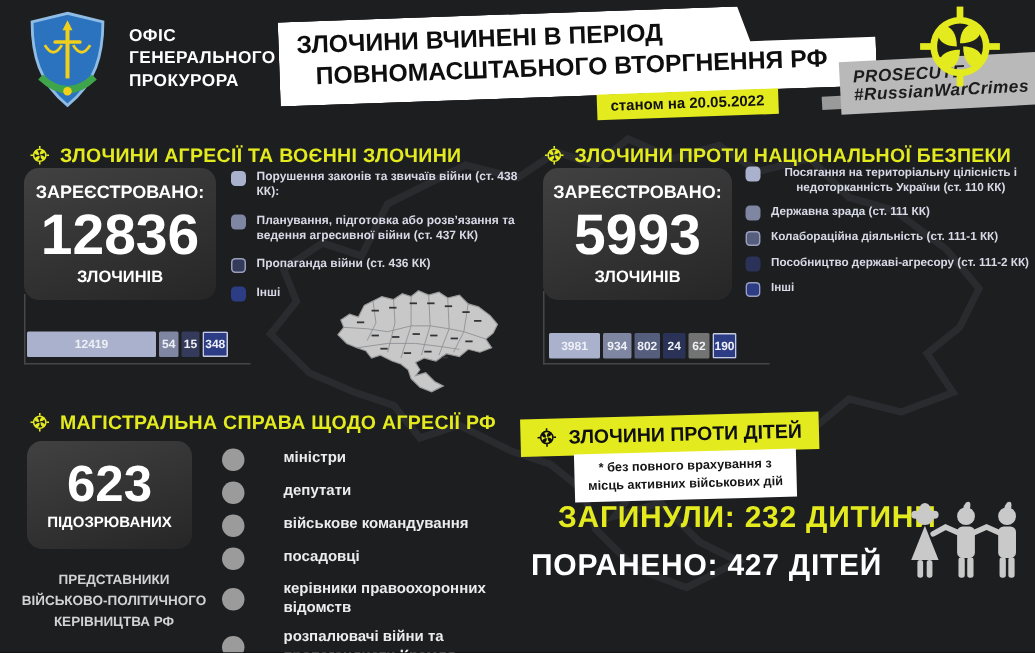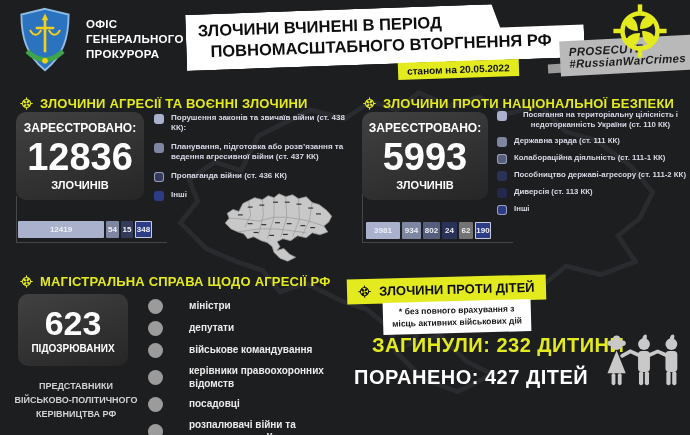--- a/index.html
+++ b/index.html
@@ -231,24 +231,20 @@
     </div>
     <div class="legend-item">
       <span class="swatch bordered" style="background-color: rgb(86, 94, 125);"></span>
       <span>Колабораційна діяльність (ст. 111-1 КК)</span>
     </div>
     <div class="legend-item">
       <span class="swatch" style="background-color: rgb(43, 50, 88);"></span>
       <span>Пособництво державі-агресору (ст. 111-2 КК)</span>
     </div>
     <div class="legend-item">
-      <span class="swatch" style="background-color: rgb(35, 41, 74);"></span>
-      <span>Диверсія (ст. 113 КК)</span>
-    </div>
-    <div class="legend-item">
       <span class="swatch bordered" style="background-color: rgb(44, 60, 133);"></span>
       <span>Інші</span>
     </div>
   </div>
   <div class="axis" style="left:362px;top:194px;width:150px;height:48px;"></div>
   <div class="bar" style="left:366px;top:222px;">
     <div class="seg" style="width: 34px; background-color: rgb(169, 177, 205);">3981</div>
     <div class="seg" style="width: 19px; background-color: rgb(126, 134, 162);">934</div>
     <div class="seg" style="width: 17px; background-color: rgb(86, 94, 125);">802</div>
     <div class="seg" style="width: 15px; background-color: rgb(43, 50, 88);">24</div>
@@ -279,25 +275,25 @@
     <div class="suspect">
       <span class="dot"></span>
       <span>депутати</span>
     </div>
     <div class="suspect">
       <span class="dot"></span>
       <span>військове командування</span>
     </div>
     <div class="suspect">
       <span class="dot"></span>
+      <span>посадовці</span>
+    </div>
+    <div class="suspect">
+      <span class="dot"></span>
       <span>керівники правоохоронних відомств</span>
-    </div>
-    <div class="suspect">
-      <span class="dot"></span>
-      <span>посадовці</span>
     </div>
     <div class="suspect">
       <span class="dot"></span>
       <span>розпалювачі війни та пропагандисти Кремля</span>
     </div>
   </div>
 
   <div class="kids-badge">
     <svg viewBox="0 0 40 40">
         <use href="#xhair"></use>

